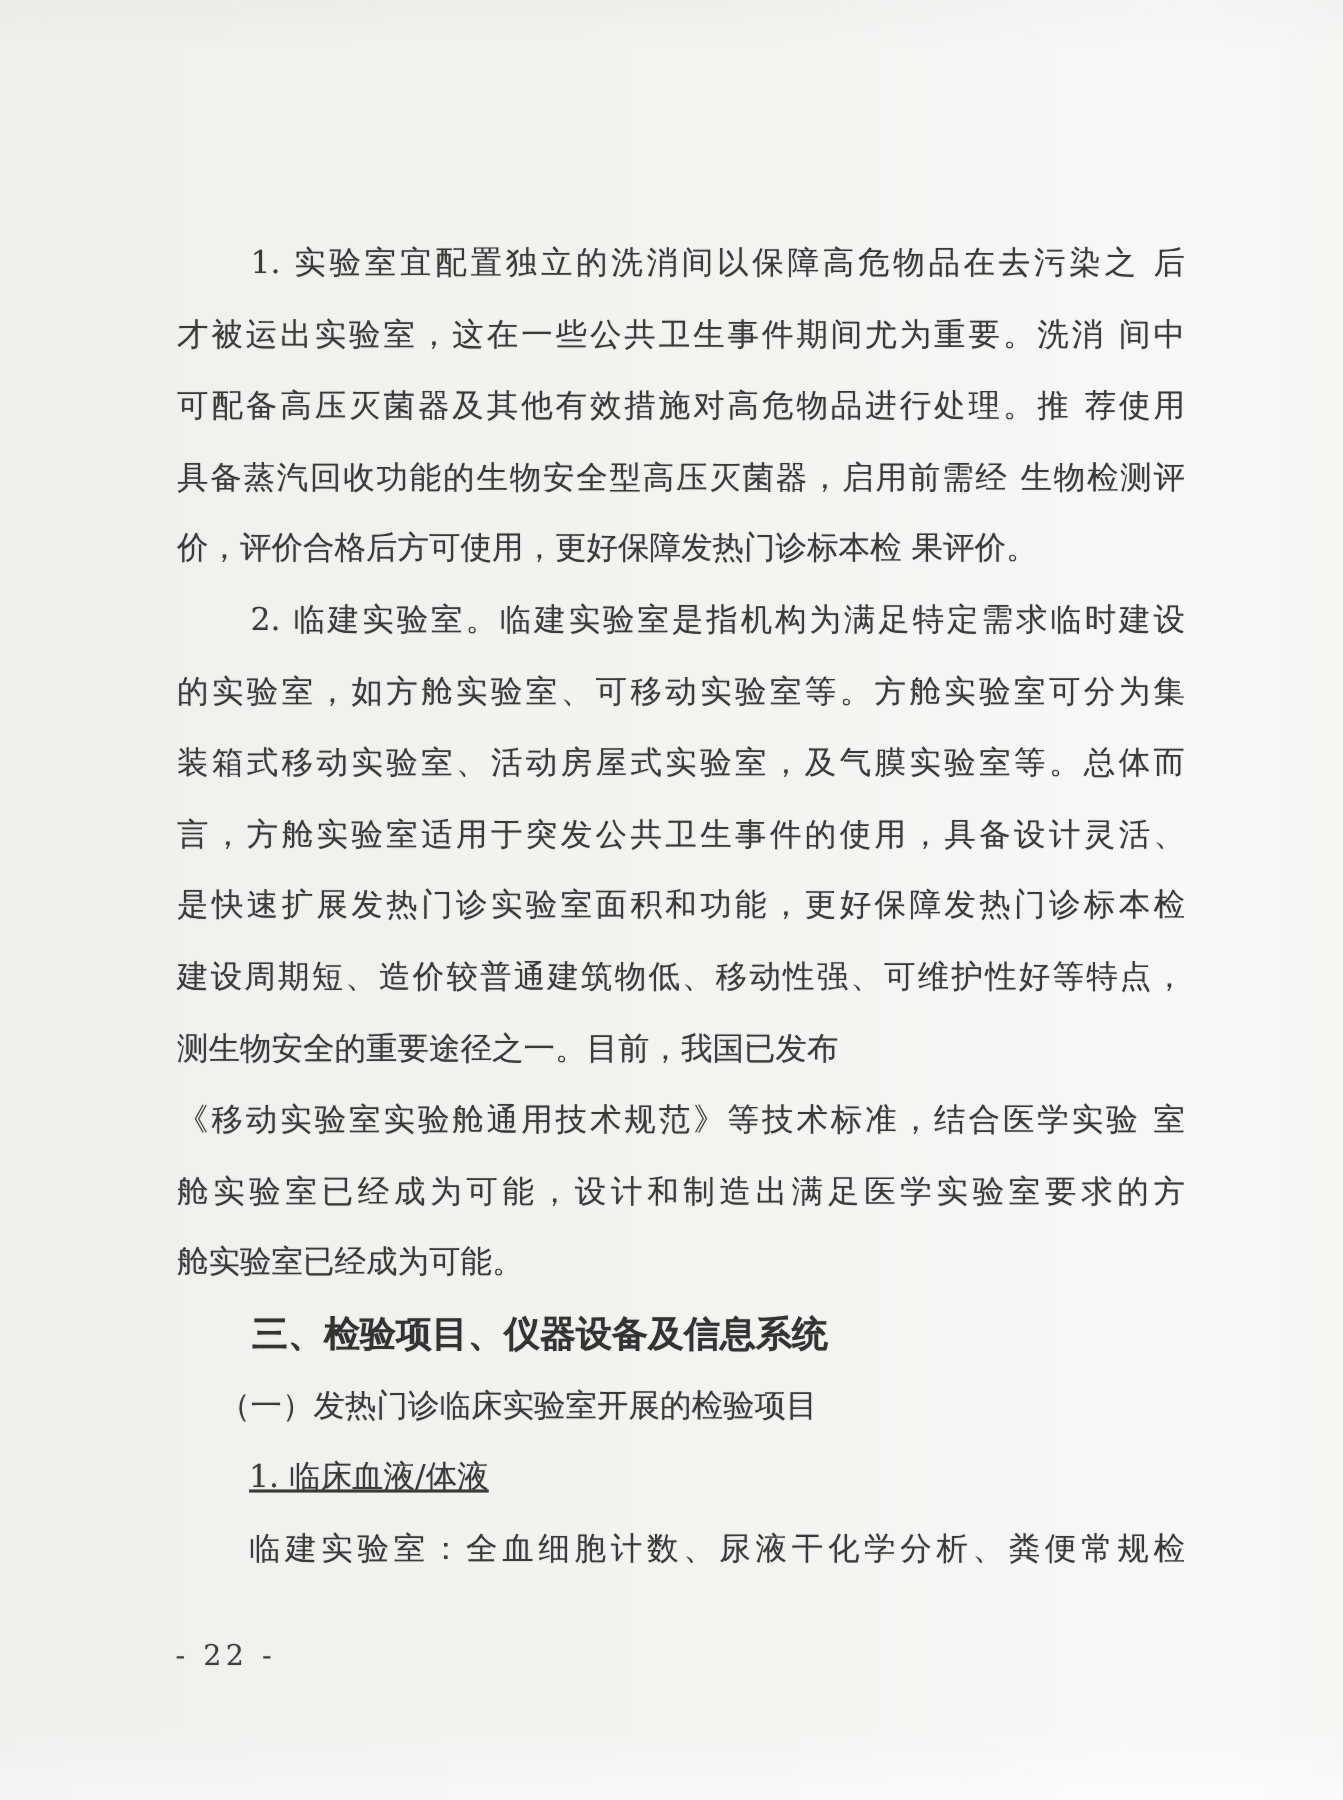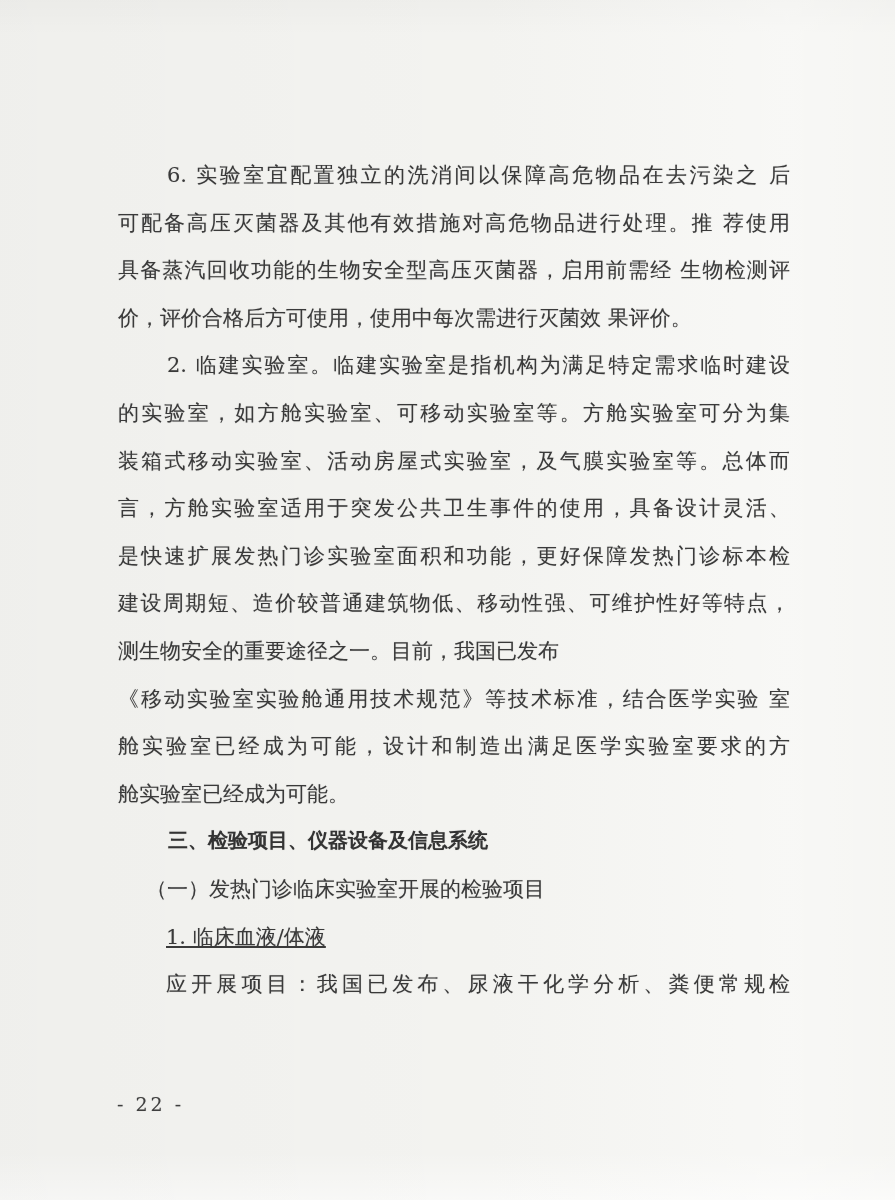--- a/index.html
+++ b/index.html
@@ -24,54 +24,55 @@
     line-height: 47.6px;
     text-align: justify;
     text-align-last: justify;
     overflow: visible;
   }
   .line.pi   { text-indent: 49px; }           
   .line.end  { text-align-last: left; }       
   .line.heading {
     text-align-last: left;
     text-indent: 50px;
-    font-family: Liberation Mono, monospace;
+    font-family: Liberation Sans, sans-serif;
     font-weight: bold;
-    font-size: 20px;
+    font-size: 24px;
     color: #333333;
   }
   .line.subheading { text-align-last: left; text-indent: 28px; }
   .line.item       { text-align-last: left; text-indent: 48px; text-decoration: underline; }
   .line.firstline  { text-indent: 48px; }     
   .footer {
     position: absolute;
     left: 117px; top: 1093px;
     font-size: 19px;
     letter-spacing: 3px;
     color: #3f3f3f;
     text-shadow: 0 0 1px rgba(80,80,80,0.3);
   }
 </style>
 </head>
 <body>
 
 <div class="text-block">
-  <div class="line pi">6. 实验室宜配置独立的洗消间以保障高危物品在去污染之 后</div>
+  <div class="line pi">1. 实验室宜配置独立的洗消间以保障高危物品在去污染之 后</div>
+  <div class="line">才被运出实验室，这在一些公共卫生事件期间尤为重要。洗消 间中</div>
   <div class="line">可配备高压灭菌器及其他有效措施对高危物品进行处理。推 荐使用</div>
   <div class="line">具备蒸汽回收功能的生物安全型高压灭菌器，启用前需经 生物检测评</div>
-  <div class="line end">价，评价合格后方可使用，使用中每次需进行灭菌效 果评价。</div>
+  <div class="line end">价，评价合格后方可使用，更好保障发热门诊标本检 果评价。</div>
   <div class="line pi">2. 临建实验室。临建实验室是指机构为满足特定需求临时建设</div>
   <div class="line">的实验室，如方舱实验室、可移动实验室等。方舱实验室可分为集</div>
   <div class="line">装箱式移动实验室、活动房屋式实验室，及气膜实验室等。总体而</div>
   <div class="line">言，方舱实验室适用于突发公共卫生事件的使用，具备设计灵活、</div>
   <div class="line">是快速扩展发热门诊实验室面积和功能，更好保障发热门诊标本检</div>
   <div class="line">建设周期短、造价较普通建筑物低、移动性强、可维护性好等特点，</div>
   <div class="line end">测生物安全的重要途径之一。目前，我国已发布</div>
   <div class="line">《移动实验室实验舱通用技术规范》等技术标准，结合医学实验 室</div>
   <div class="line">舱实验室已经成为可能，设计和制造出满足医学实验室要求的方</div>
   <div class="line end">舱实验室已经成为可能。</div>
   <div class="line heading">三、检验项目、仪器设备及信息系统</div>
   <div class="line subheading">（一）发热门诊临床实验室开展的检验项目</div>
   <div class="line item">1. 临床血液/体液</div>
-  <div class="line firstline">应开展项目：我国已发布、尿液干化学分析、粪便常规检</div>
+  <div class="line firstline">临建实验室：全血细胞计数、尿液干化学分析、粪便常规检</div>
 </div>
 
 <div class="footer">- 22 -</div>
 
 </body></html>

